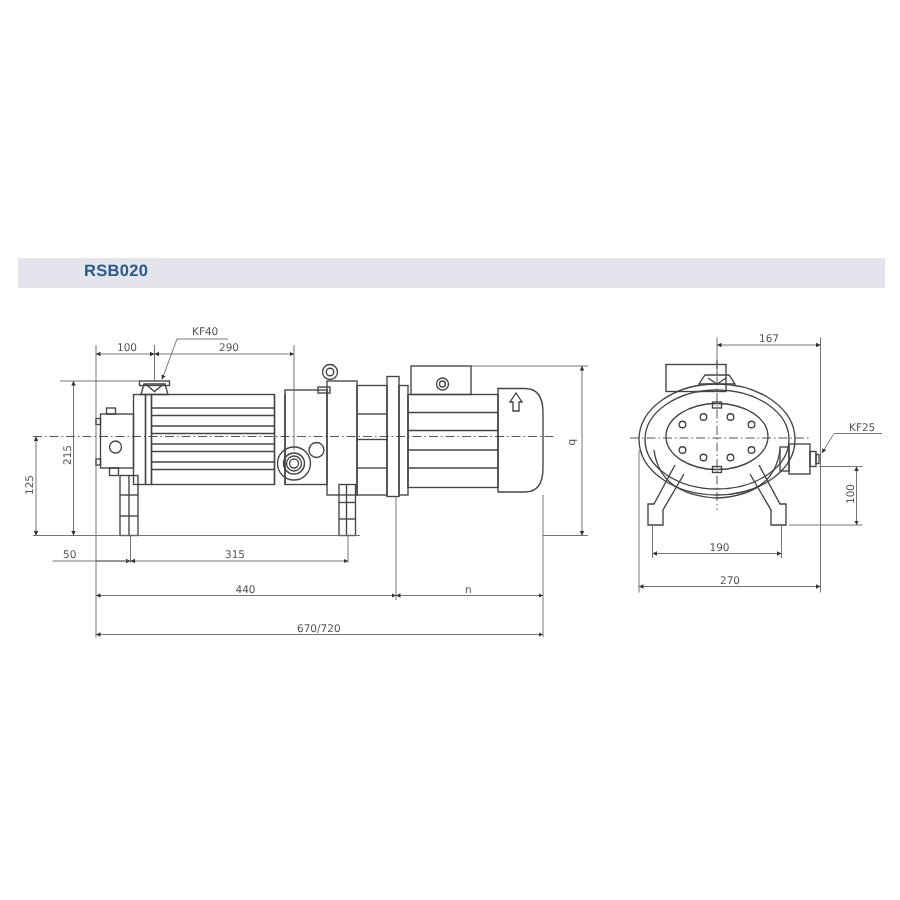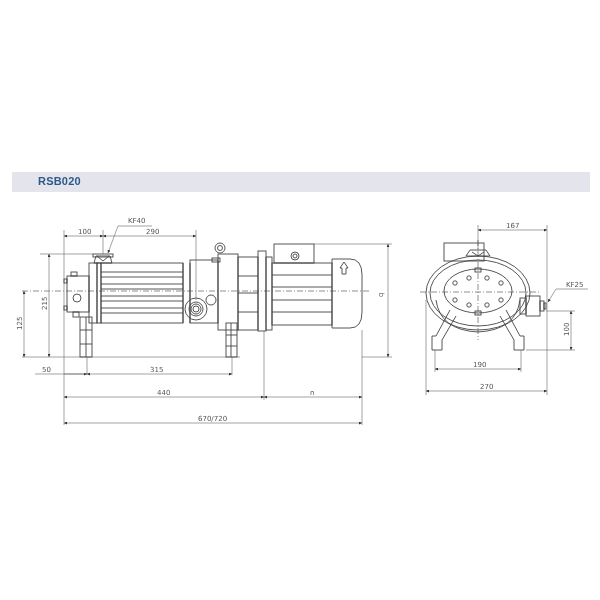--- a/index.html
+++ b/index.html
@@ -1,18 +1,18 @@
 <!DOCTYPE html>
 <html><head>
 <meta charset="utf-8">
 <style>
   html, body { margin:0; padding:0; background:#ffffff; }
   body { width:600px; height:600px; position:relative; overflow:hidden; font-family:"Liberation Sans", sans-serif; }
   .header-bar { position:absolute; left:12px; top:172px; width:578px; height:20px; background:#e4e4ec; }
-  .header-title { position:absolute; left:26px; top:3px; font-size:11px; font-weight:bold; color:#2d5a8a; letter-spacing:0.2px; }
+  .header-title { position:absolute; left:44px; top:3px; font-size:11px; font-weight:bold; color:#2d5a8a; letter-spacing:0.2px; }
   svg { position:absolute; left:0; top:0; }
   .dim-text { font-family:"DejaVu Sans", sans-serif; font-size:7px; fill:#555; }
 </style>
 </head>
 <body>
 
 <div class="header-bar">
   <span class="header-title">RSB020</span>
 </div>
 

